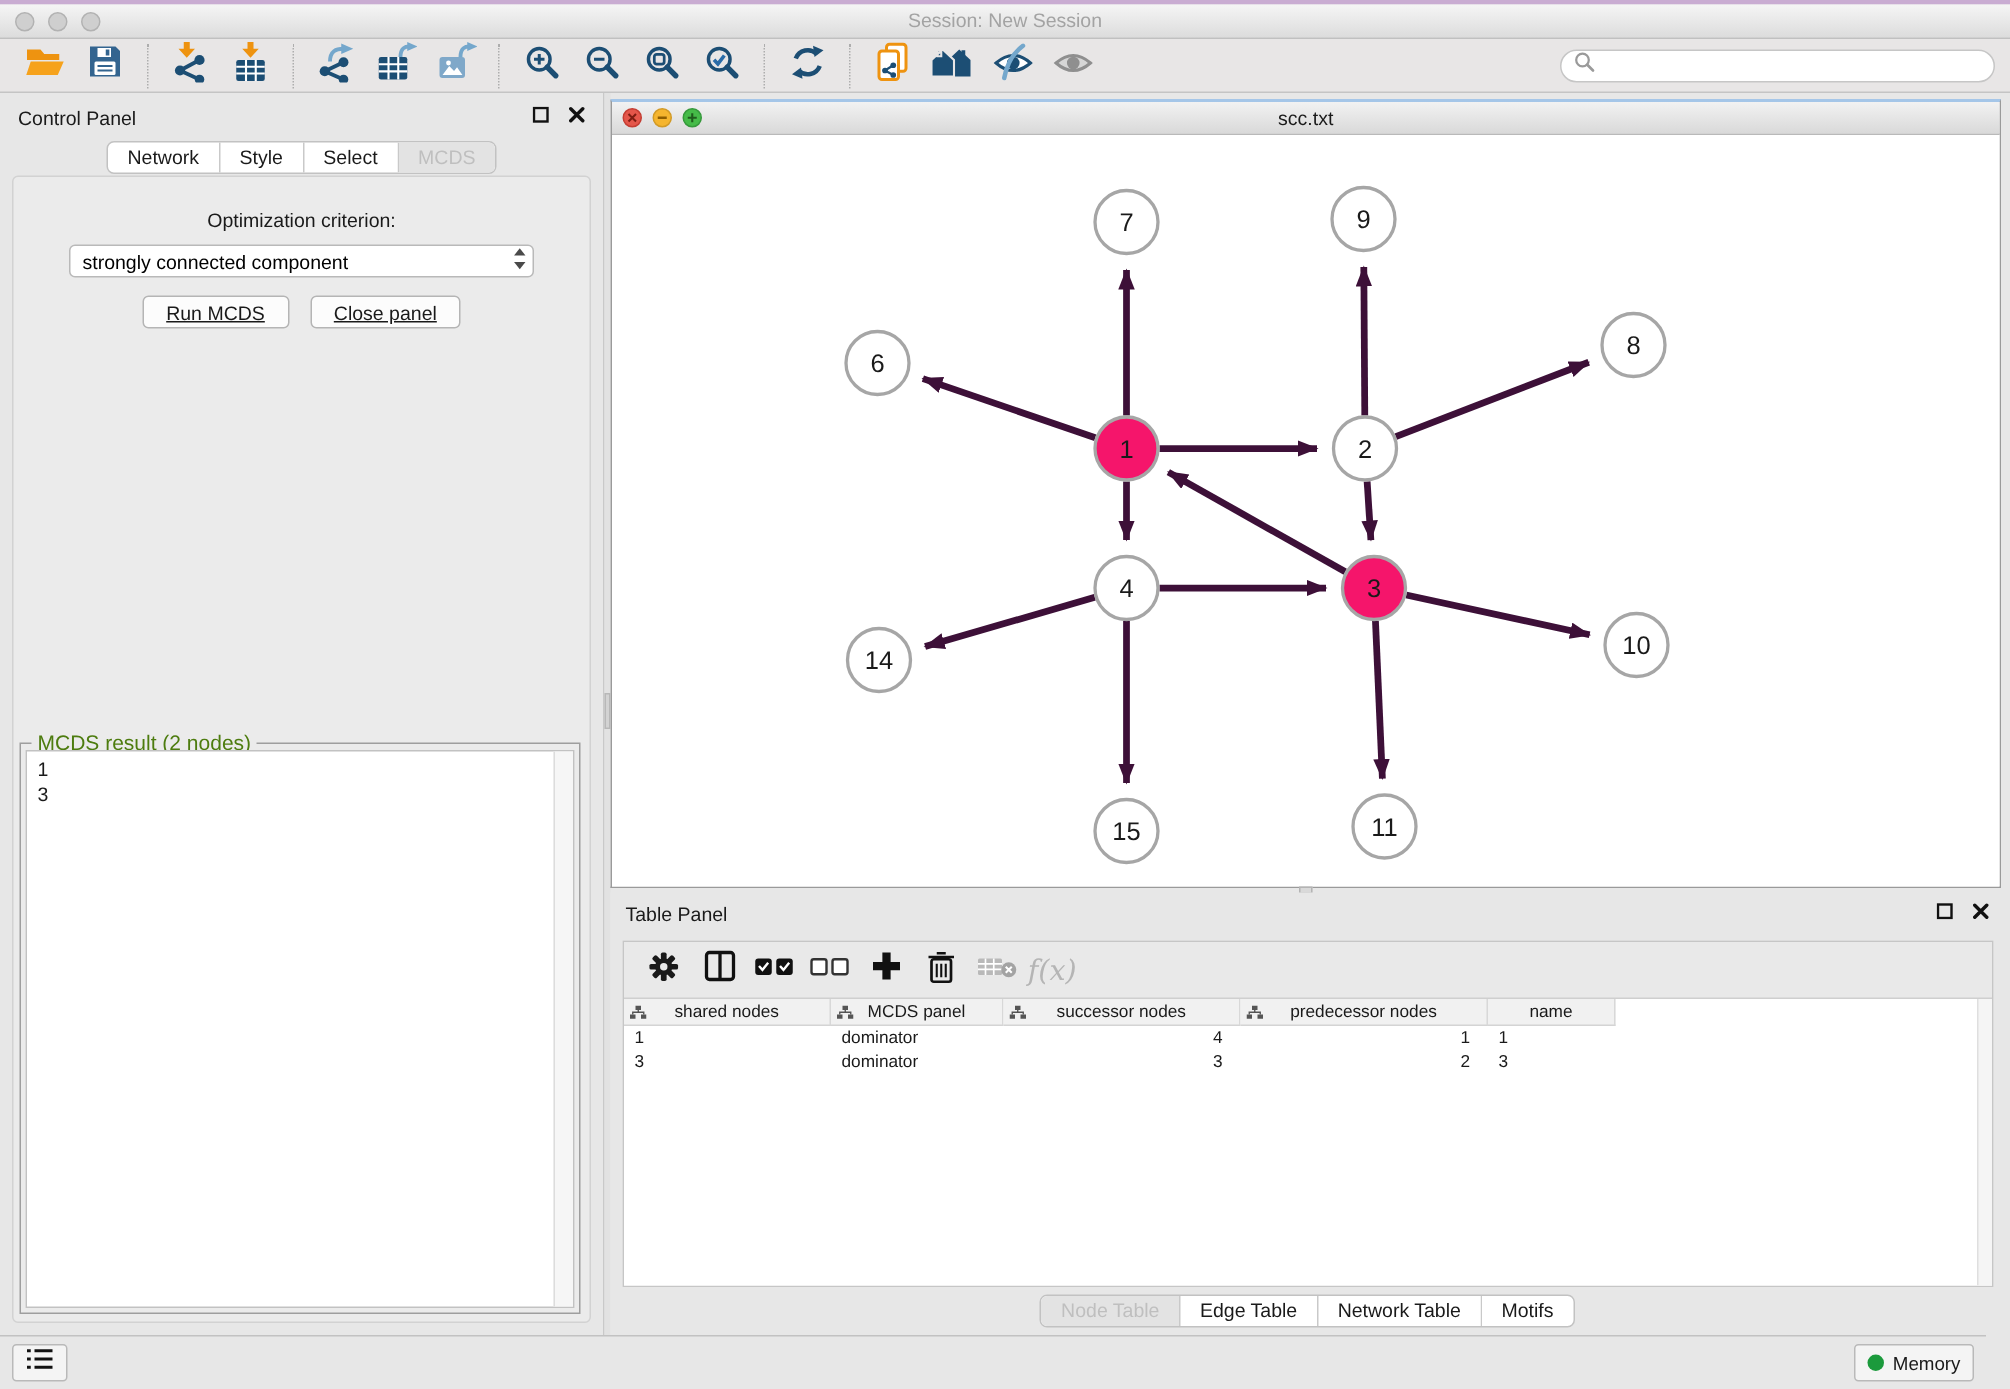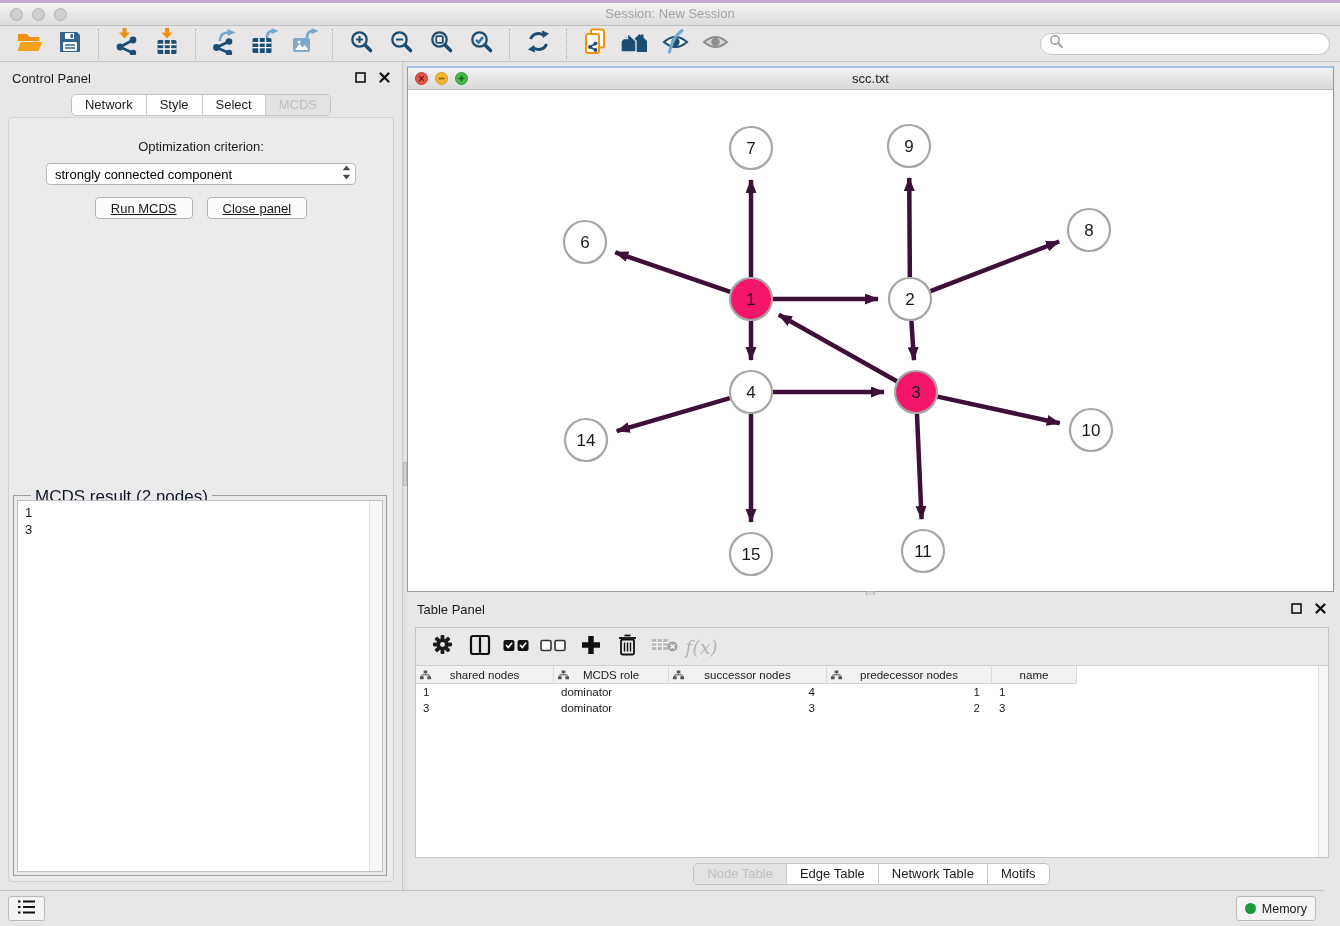--- a/index.html
+++ b/index.html
@@ -32,21 +32,21 @@
   .seg-item:first-child { border-left:none; border-radius:4px 0 0 4px; }
   .seg-item:last-child { border-radius:0 4px 4px 0; }
   .seg-item.seg-active { background:#E3E3E3; color:#BFBFBF; }
   .cp-pane { position:absolute; top:55px; left:8px; right:8px; bottom:8px; background:#EBEBEB; border:1px solid #D2D2D2; border-radius:4px; }
   .opt-label { text-align:center; font-size:13px; margin-top:21px; color:#1A1A1A; }
   .cp-select { width:310px; height:22px; margin:9px auto 0; background:#FFF; border:1px solid #B9B9B9; border-radius:4px; display:flex; align-items:center; padding:0 4px 0 8px; font-size:13px; }
   .cp-select .stepper { margin-left:auto; }
   .cp-buttons { display:flex; justify-content:center; gap:14px; margin-top:12px; }
   .btn { height:22px; padding:0 15px; background:#FCFCFC; border:1px solid #B5B5B5; border-radius:4px; font-size:13px; font-family:inherit; color:#1A1A1A;text-decoration:underline; }
   .result-group { position:absolute; left:4px; right:6px; top:377px; bottom:5px; border:1px solid #9E9E9E; }
-  .result-title { position:absolute; top:-9px; left:17px; background:#EBEBEB; padding:0 4px; font-size:17px; color:#0f172a; }
+  .result-title { position:absolute; top:-9px; left:7px; background:#EBEBEB; padding:0 4px; font-size:14px; color:#4d7c0f; }
   .result-box { position:absolute; left:3px; right:3px; top:4px; bottom:3px; background:#FFF; border:1px solid #C2C2C2; }
   .result-lines { padding:3px 7px; font-size:13px; line-height:17px; color:#1A1A1A; }
   .result-scroll { position:absolute; right:0; top:0; bottom:0; width:13px; background:#F6F6F6; border-left:1px solid #DCDCDC; }
 
   .v-splitter { position:absolute; left:403px; width:4px; top:62px; bottom:36px; background:#E2E2E2; }
   .v-grip { position:absolute; top:400px; left:0; width:4px; height:24px; background:#D3D3D3; border:1px solid #B8B8B8; }
 
   
   .net-window { position:absolute; left:407px; right:6px; top:66px; height:526px; background:#FFF; border:1px solid #9A9A9A; border-top:2px solid #A5C6E8; }
   .nw-titlebar { position:relative; height:22px; background:linear-gradient(#F2F2F2,#D9D9D9); border-bottom:1px solid #B9B9B9; }
@@ -468,21 +468,21 @@
                 <path fill="#555" d="M4 0 h4 v3.2 h-4 z M0 6.4 h4 v3.2 h-4 z M8 6.4 h4 v3.2 h-4 z"></path>
                 <path d="M6 3.2 v1.6 M2 6.4 v-1.6 h8 v1.6" stroke="#555" stroke-width="1" fill="none"></path>
               </svg>
               <span>shared nodes</span>
             </div>
             <div class="th" style="width: 115px;">
               <svg class="tree-ic" width="11" height="10" viewBox="0 0 12 10">
                 <path fill="#555" d="M4 0 h4 v3.2 h-4 z M0 6.4 h4 v3.2 h-4 z M8 6.4 h4 v3.2 h-4 z"></path>
                 <path d="M6 3.2 v1.6 M2 6.4 v-1.6 h8 v1.6" stroke="#555" stroke-width="1" fill="none"></path>
               </svg>
-              <span>MCDS role</span>
+              <span>MCDS panel</span>
             </div>
             <div class="th" style="width: 158px;">
               <svg class="tree-ic" width="11" height="10" viewBox="0 0 12 10">
                 <path fill="#555" d="M4 0 h4 v3.2 h-4 z M0 6.4 h4 v3.2 h-4 z M8 6.4 h4 v3.2 h-4 z"></path>
                 <path d="M6 3.2 v1.6 M2 6.4 v-1.6 h8 v1.6" stroke="#555" stroke-width="1" fill="none"></path>
               </svg>
               <span>successor nodes</span>
             </div>
             <div class="th" style="width: 165px;">
               <svg class="tree-ic" width="11" height="10" viewBox="0 0 12 10">

